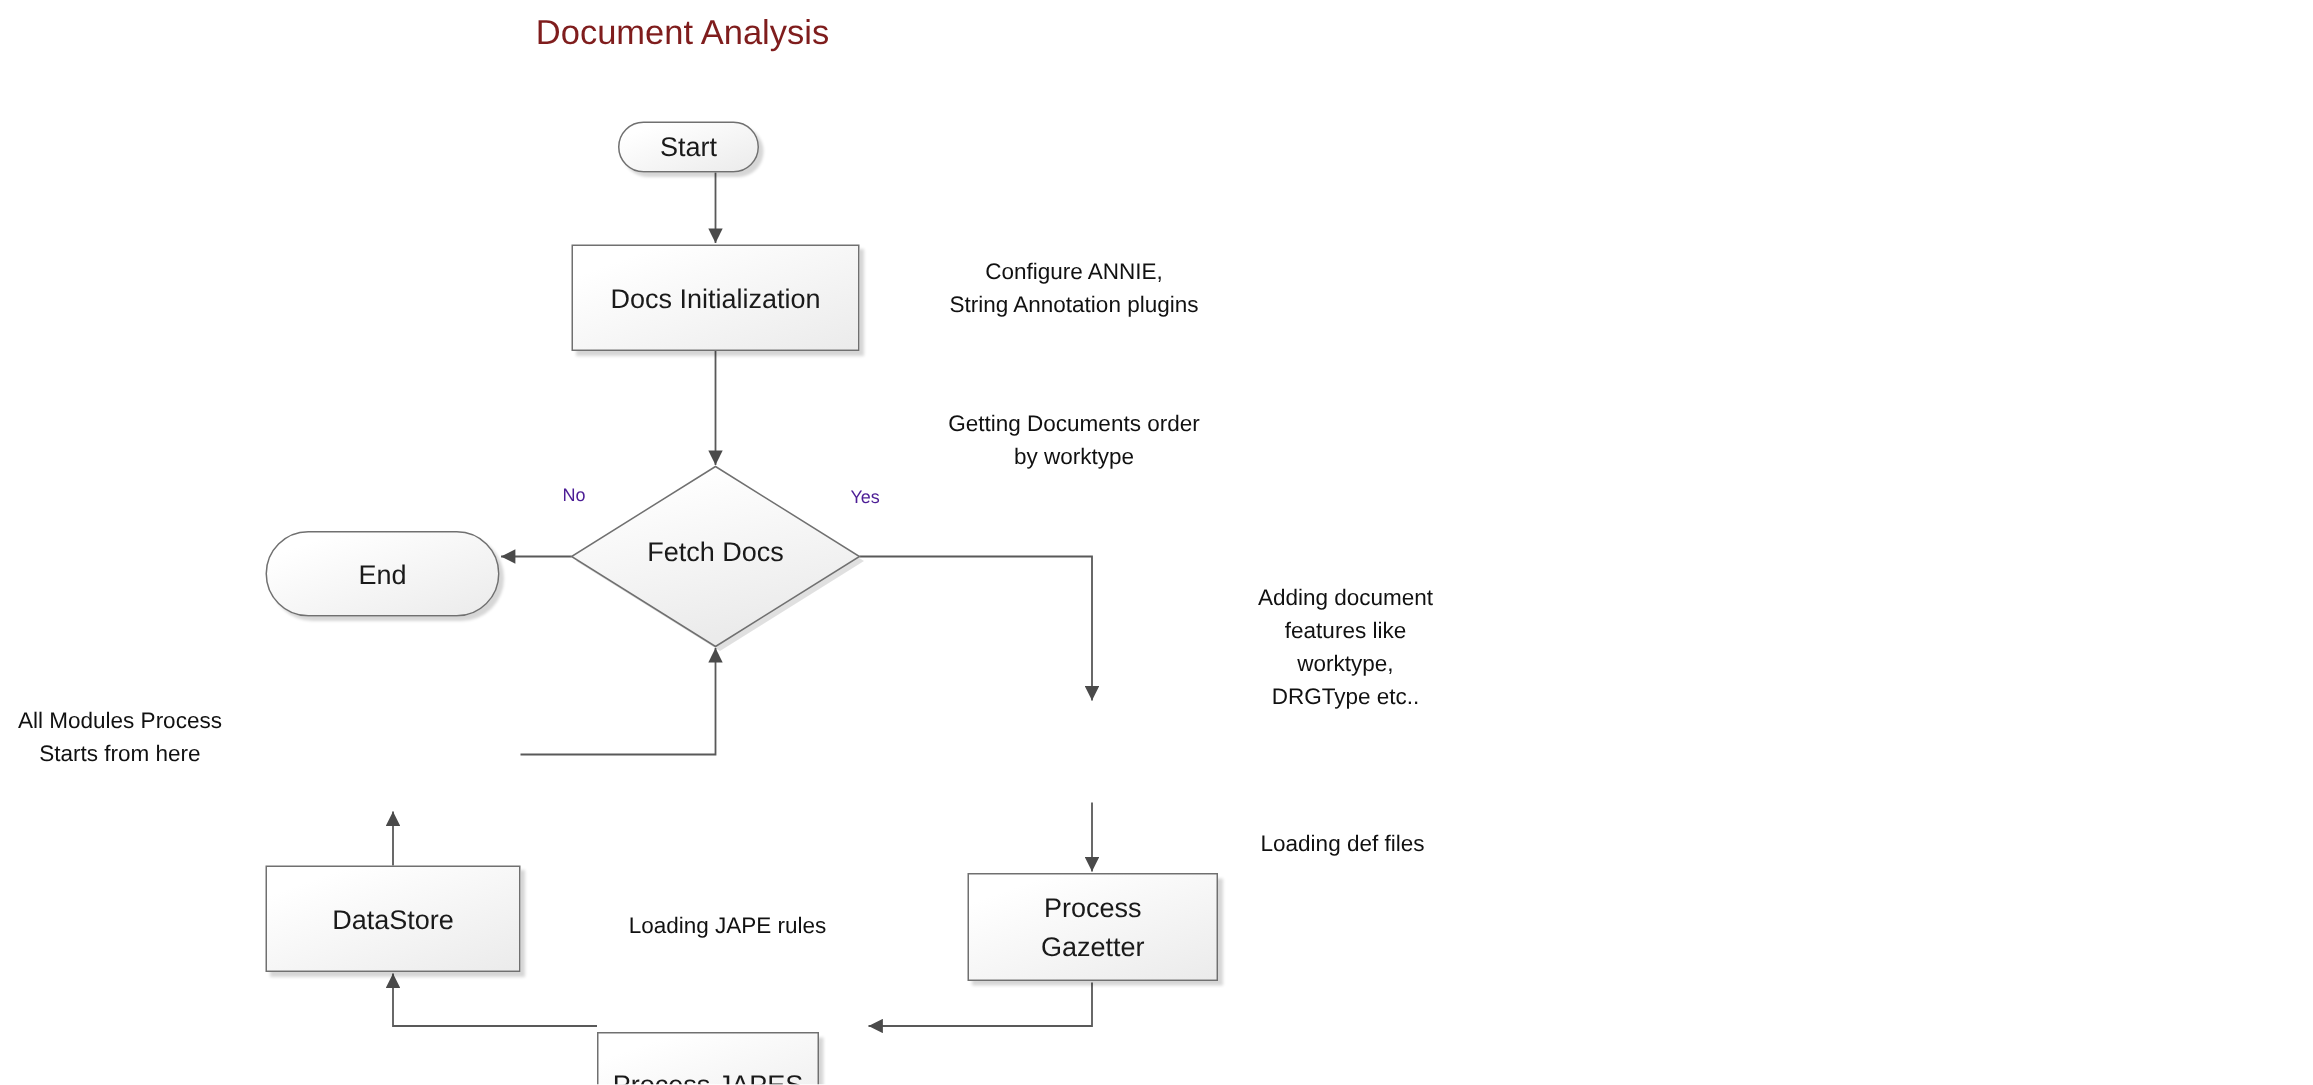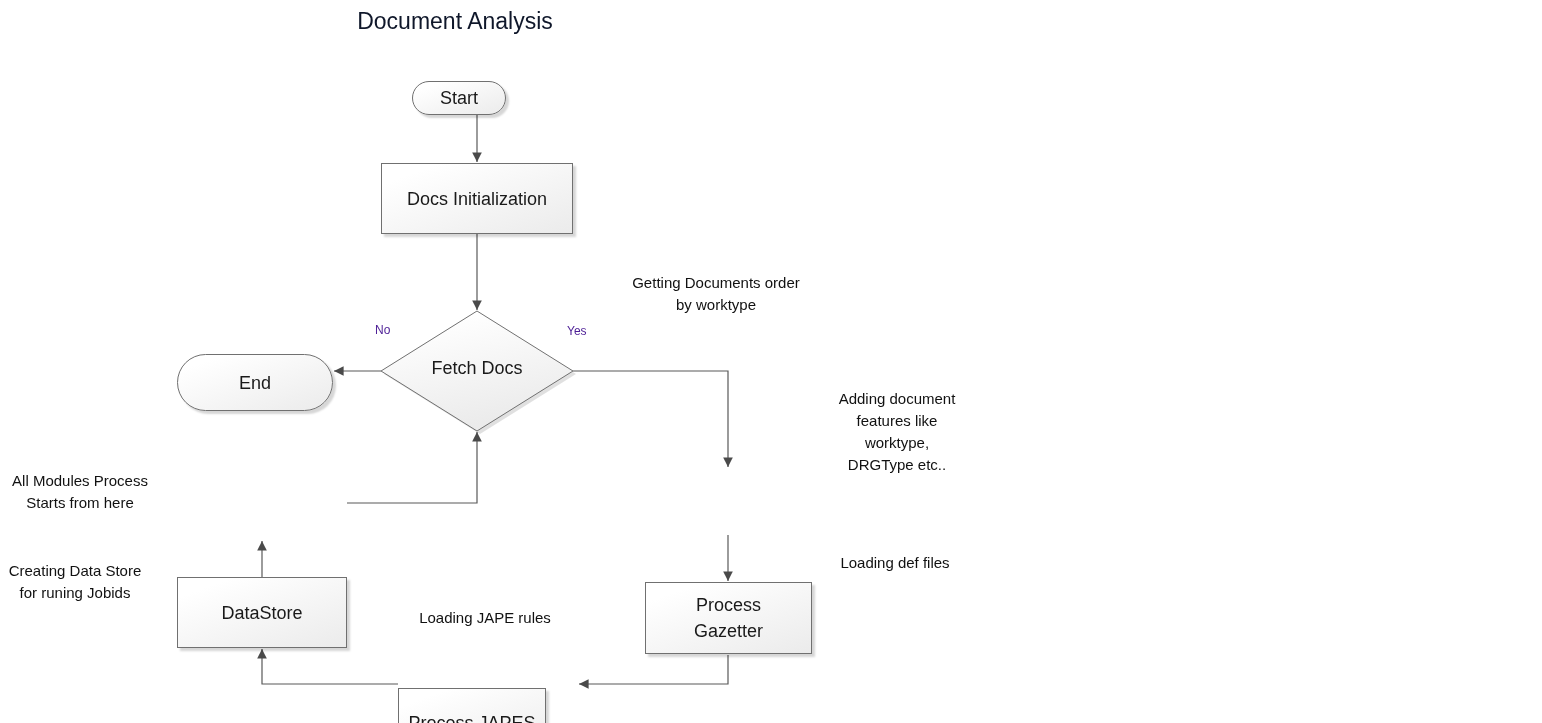--- a/index.html
+++ b/index.html
@@ -20,21 +20,21 @@
     position: absolute;
     left: 0; top: 0;
     width: 1542px; height: 723px;
     z-index: 0;
   }
   .diagram-title {
     position: absolute;
     left: 330px; top: 8px; width: 250px;
     text-align: center;
     font-size: 23px;
-    color: #0f172a;
+    color: #7f1d1d;
     z-index: 2;
     white-space: nowrap;
   }
   .shape {
     position: absolute;
     box-sizing: border-box;
     background: linear-gradient(160deg, #ffffff 15%, #ebebeb 100%);
     border: 1px solid #707070;
     box-shadow: 3px 3px 2px rgba(0,0,0,0.16);
     display: flex;
@@ -147,26 +147,26 @@
   </div>
 
   <div class="shape" id="node-datastore">
     <span>DataStore</span>
   </div>
 
 
   <div class="edge-label" id="edge-label-no">No</div>
   <div class="edge-label" id="edge-label-yes">Yes</div>
 
+  <div class="annotation" id="annotation-configure-plugins">Configure ANNIE,
+String Annotation plugins</div>
   <div class="annotation" id="annotation-getting-documents">Getting Documents order
 by worktype</div>
   <div class="annotation" id="annotation-adding-features">Adding document
 features like
 worktype,
 DRGType etc..</div>
   <div class="annotation" id="annotation-loading-def-files">Loading def files</div>
   <div class="annotation" id="annotation-loading-jape-rules">Loading JAPE rules</div>
   <div class="annotation" id="annotation-all-modules">All Modules Process
 Starts from here</div>
-  <div class="annotation" id="annotation-creating-datastore">Creating Data Store
-for runing Jobids</div>
 
 </div>
 
 </body></html>

